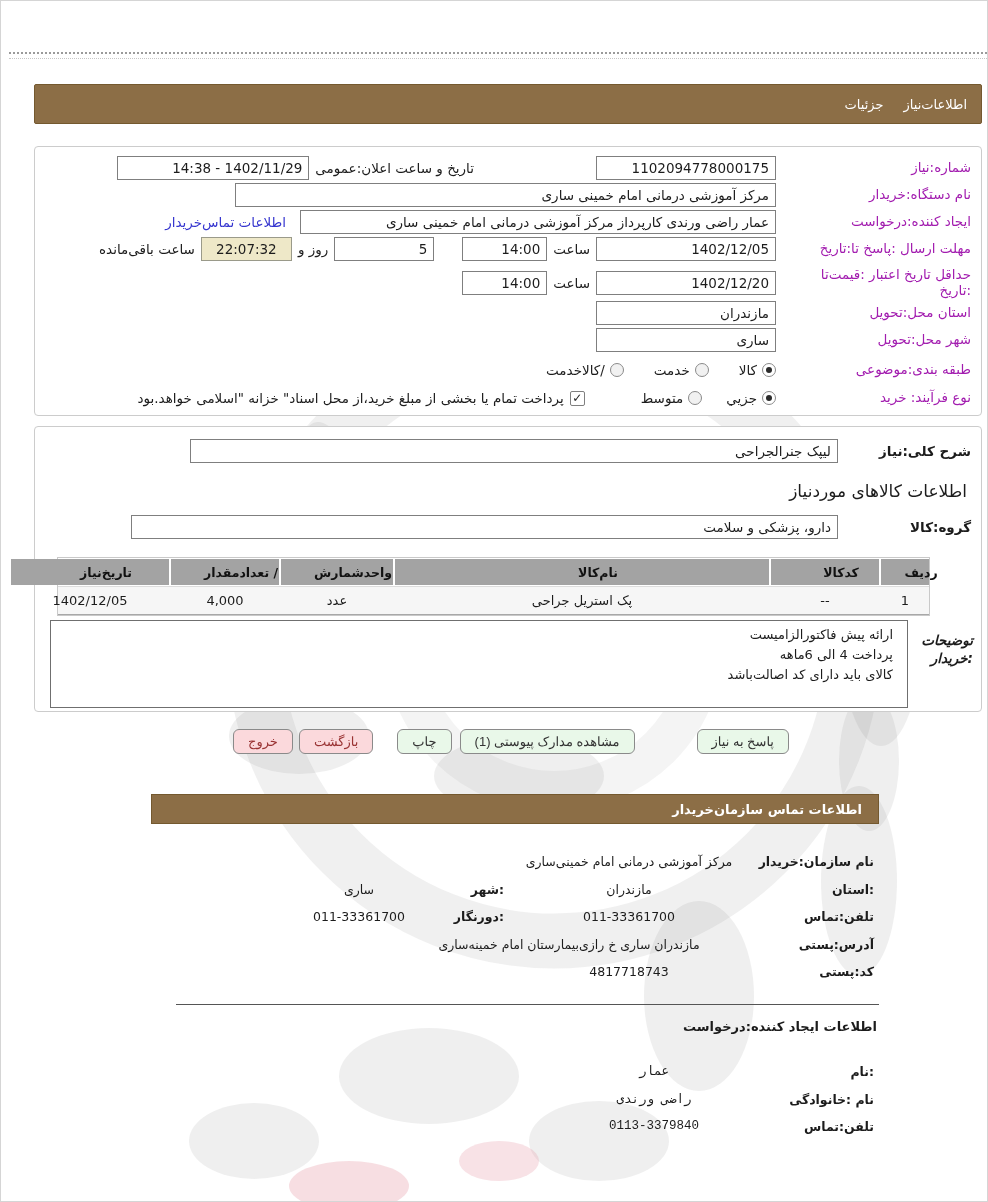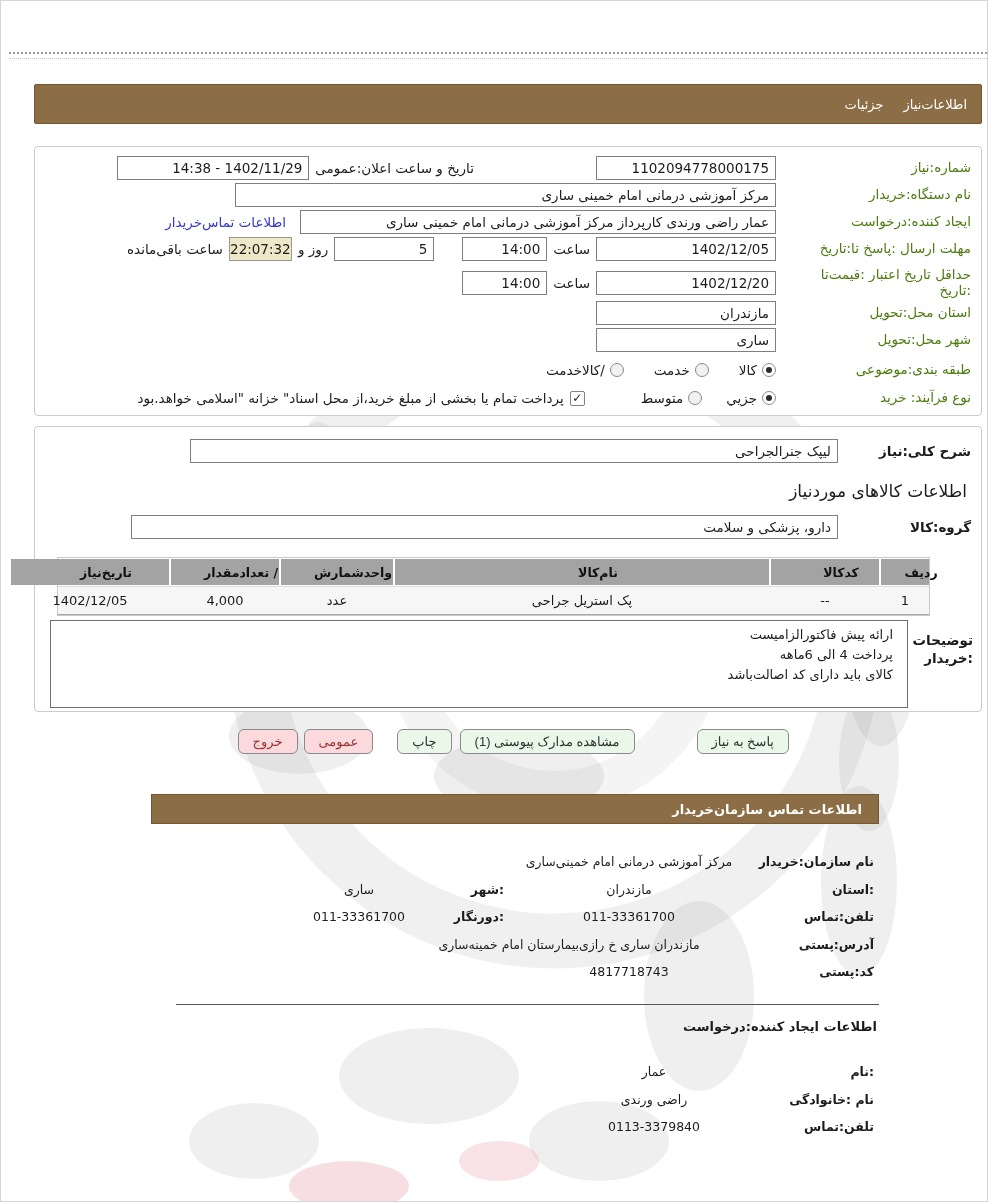--- a/index.html
+++ b/index.html
@@ -22,21 +22,21 @@
             display:flex; align-items:center; padding-right:14px; gap:20px;
             color:#fff; font-size:13px; }
   .tabbar span { cursor:default; }
 
   .panel { position:absolute; background:#fff; border:1px solid #cccccc; border-radius:4px; }
   .panel1 { left:33px; top:145px; width:948px; height:270px; }
   .panel2 { left:33px; top:425px; width:948px; height:286px; }
 
   .row { position:absolute; right:10px; left:10px; height:26px;
          display:flex; align-items:center; font-size:13.5px; }
-  .lbl { width:195px; flex:none; color:#4d7c0f; line-height:1.15; white-space:pre-line; }
+  .lbl { width:195px; flex:none; color:#a21caf; line-height:1.15; white-space:pre-line; }
   .box { height:24px; border:1px solid #7f7f7f; background:#fff; flex:none;
          display:flex; align-items:center; justify-content:flex-start;
          padding:0 6px; font-size:13.5px; }
   .beige { background:#eee8c8; border:1px solid #9a9a8a; justify-content:center; }
   .mini-lbl { margin:0 6px; flex:none; }
   .link { color:#3535cf; margin-right:14px; cursor:pointer; font-size:13.5px; }
 
   .radio { width:14px; height:14px; border:1px solid #8a8a8a; border-radius:50%;
            background:#f1f1f1; display:inline-block; position:relative;
            margin-left:5px; flex:none; }
@@ -57,21 +57,21 @@
   .thead, .tr { display:flex; gap:2px; }
   .thead { background:#fff; padding:1px 0; }
   .th { background:#a3a3a3; color:#111; font-weight:bold; font-size:12.5px;
         height:26px; display:flex; align-items:center; justify-content:center; flex:none;padding-left:32px; }
   .tr { background:#f6f6f6; border-top:1px solid #dcdcdc; border-bottom:1px solid #a8a8a8; }
   .td { height:27px; display:flex; align-items:center; justify-content:center;
         font-size:13px; flex:none; }
   .w0{width:48px}.w1{width:108px}.w2{width:374px}.w3{width:112px}.w4{width:108px}.w5{width:158px}
 
   .remarks-lbl { position:absolute; right:8px; top:205px; font-weight:bold; font-size:13.5px;
-                 white-space:pre-line; line-height:1.3; }
+                 white-space:pre-line; line-height:1.3;font-style:italic; }
   .remarks-box { position:absolute; right:73px; left:15px; top:193px; height:88px;
                  border:1px solid #6f6f6f; background:#fff; padding:4px 14px;
                  font-size:13px; line-height:20px; text-align:right; }
 
   
   .btnrow { position:absolute; top:728px; right:198px; display:flex; align-items:center; }
   .btn { height:25px; border:1px solid #8a8a8a; border-radius:6px; font-size:13px;
          display:flex; align-items:center; justify-content:center; padding:0 14px;
          cursor:pointer; flex:none; }
   .btn.green { background:#e9f8e9; color:#333; }
@@ -79,21 +79,21 @@
 
   .bar2 { position:absolute; left:150px; top:793px; width:728px; height:30px;
           background:#8c6e46; border:1px solid #74592f; color:#fff; font-weight:bold;
           font-size:13px; display:flex; align-items:center; padding-right:16px; }
 
   .crow { position:absolute; right:113px; width:765px; height:20px;
           display:flex; align-items:center; font-size:12.5px; }
   .clabel { width:120px; flex:none; font-weight:bold; }
   .cval { width:250px; flex:none; text-align:center; }
   .cval.wide { width:370px; }
-  .cval.mid { width:200px; }
+  .cval.mid { width:200px;font-family:Liberation Mono, monospace; }
   .clabel2 { width:60px; flex:none; font-weight:bold; }
   .cval2 { width:170px; flex:none; text-align:center; }
 
   .hr2 { position:absolute; left:175px; top:1003px; width:703px; border-top:1px solid #555; }
   .heading2 { position:absolute; right:110px; top:1018px; font-weight:bold; font-size:13px; }
 </style>
 </head>
 <body>
 
 <div class="page">
@@ -153,21 +153,21 @@
       <span class="link">اطلاعات تماس‌خریدار</span>
     </div>
 
     <div class="row" style="top:89px">
       <span class="lbl">مهلت ارسال :پاسخ تا:تاریخ</span>
       <div class="box" style="width:180px">1402/12/05</div>
       <span class="mini-lbl">ساعت</span>
       <div class="box" style="width:85px">14:00</div>
       <div class="box" style="width:100px;margin-right:28px">5</div>
       <span class="mini-lbl">روز و</span>
-      <div class="box beige" style="width:63px">22:07:32</div>
+      <div class="box beige" style="width:91px">22:07:32</div>
       <span class="mini-lbl">ساعت باقی‌مانده</span>
     </div>
 
     <div class="row" style="top:118px;height:36px">
       <span class="lbl">حداقل تاریخ اعتبار :قیمت‌تا
 :تاریخ</span>
       <div class="box" style="width:180px">1402/12/20</div>
       <span class="mini-lbl">ساعت</span>
       <div class="box" style="width:85px">14:00</div>
     </div>
@@ -252,21 +252,21 @@
       <div>ارائه پیش فاکتورالزامیست</div>
       <div>پرداخت 4 الی 6ماهه</div>
       <div>کالای باید دارای کد اصالت‌باشد</div>
     </div>
   </div>
 
   <div class="btnrow">
     <button class="btn green">پاسخ به نیاز</button>
     <button class="btn green" style="margin-right:62px">مشاهده مدارک پیوستی (1)</button>
     <button class="btn green" style="margin-right:8px">چاپ</button>
-    <button class="btn pink" style="margin-right:24px">عمومی</button>
+    <button class="btn pink" style="margin-right:24px">بازگشت</button>
     <button class="btn pink" style="margin-right:6px">خروج</button>
   </div>
 
   <div class="bar2">اطلاعات تماس سازمان‌خریدار</div>
 
   <div class="crow" style="top:850px">
     <span class="clabel">نام سازمان:خریدار</span>
     <span class="cval">مرکز آموزشی درمانی امام خمینی‌ساری</span>
   </div>
   <div class="crow" style="top:878px">

